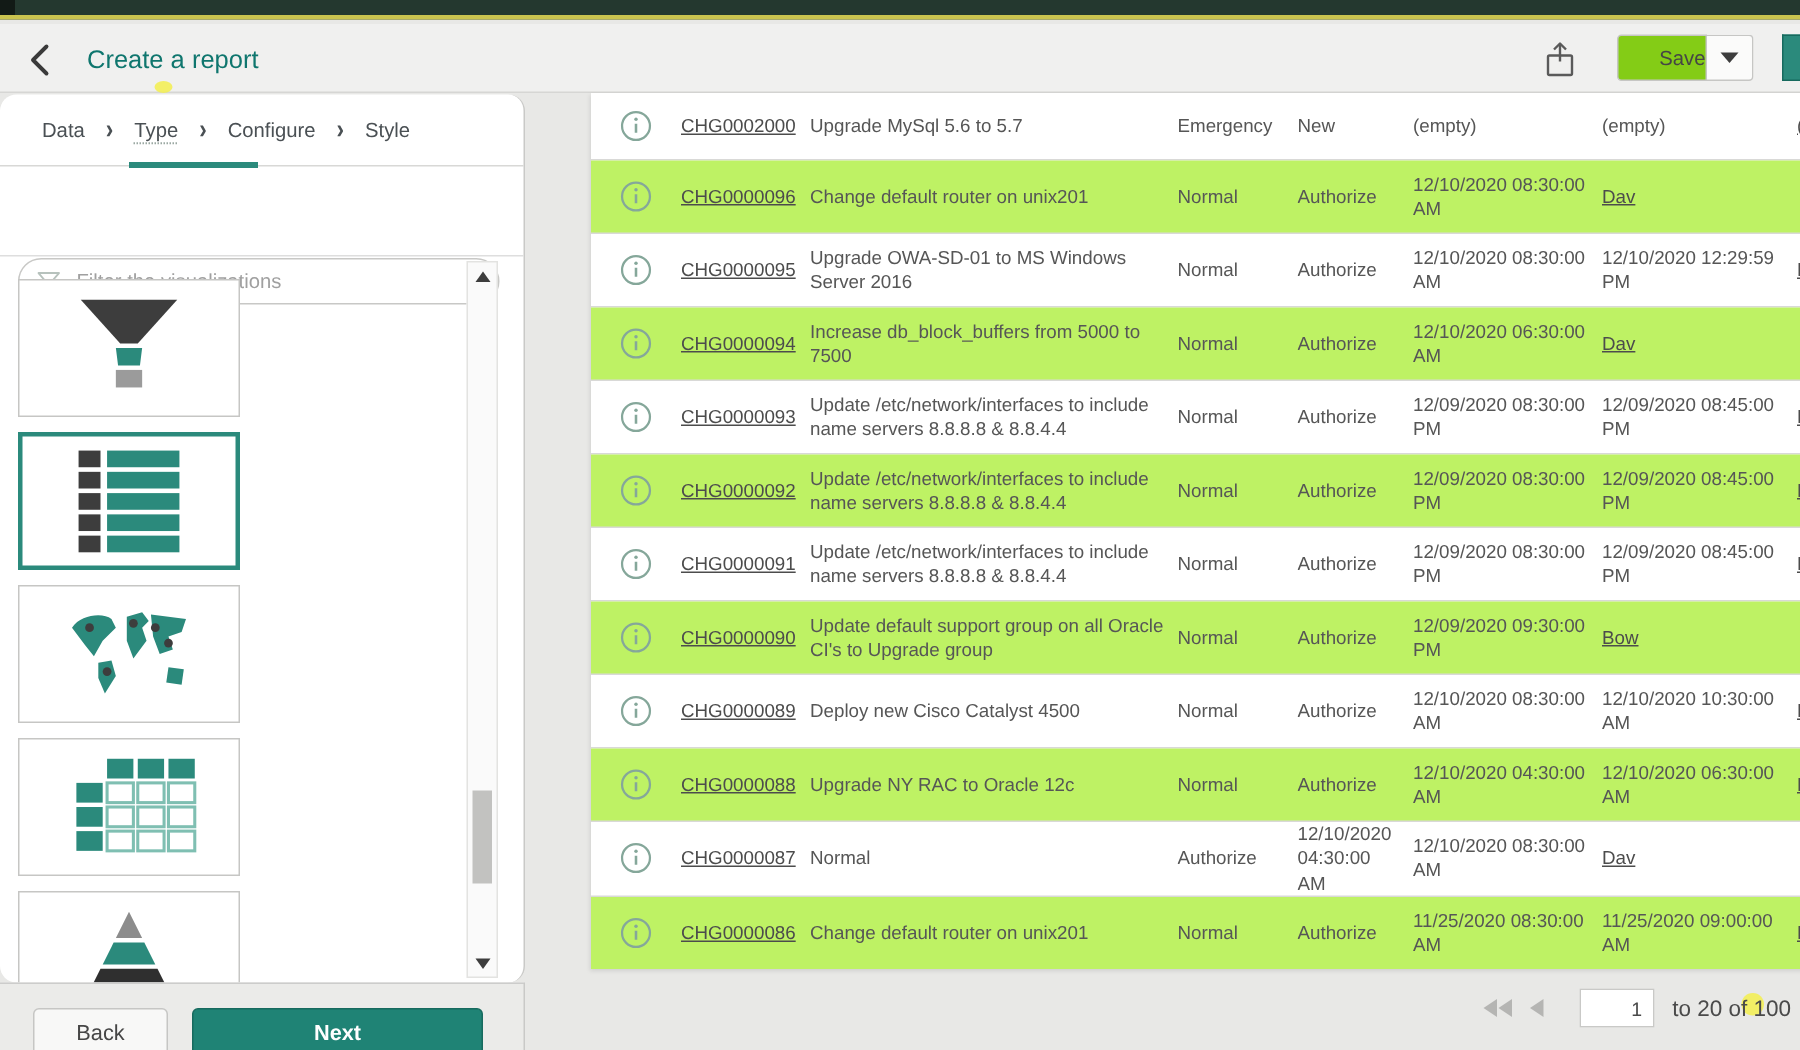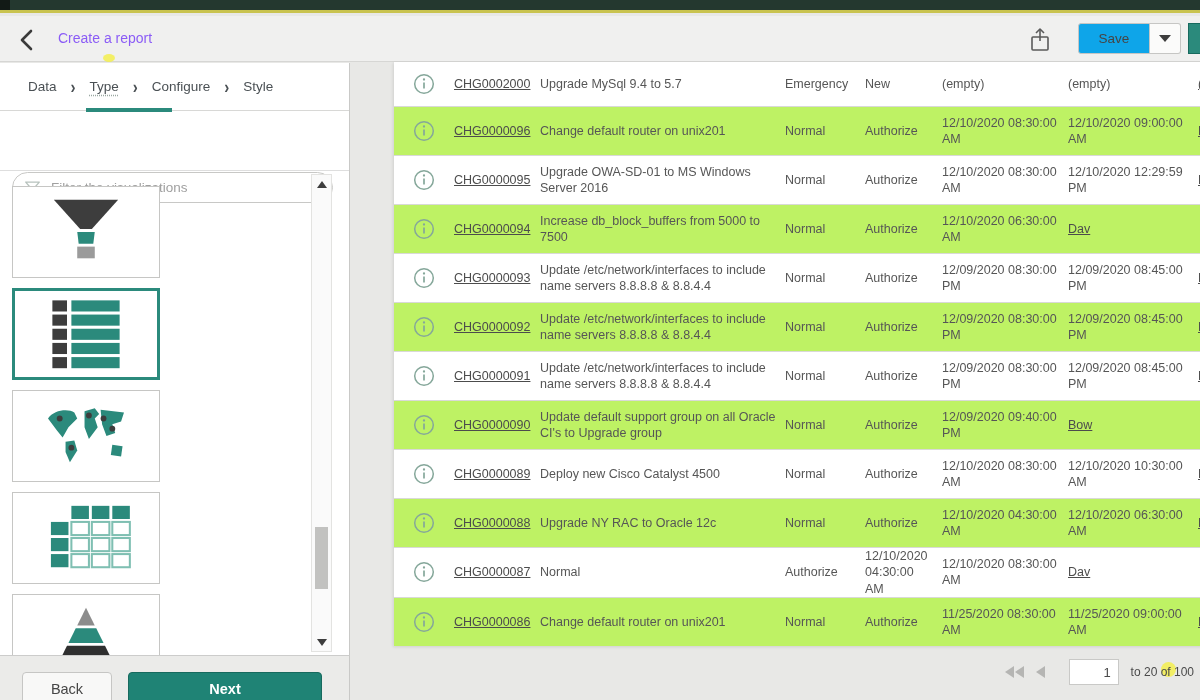--- a/index.html
+++ b/index.html
@@ -7,35 +7,35 @@
     font-family:"Liberation Sans", sans-serif; background:#e8e8e6; }
 
   
   #top-strip { position:absolute; top:0; left:0; width:1200px; height:13px;
     background:#24382f; border-bottom:3px solid #c9c34f; }
   #top-strip .corner { position:absolute; left:0; top:0; width:10px; height:10px; background:#121a16; }
 
   #header { position:absolute; top:16px; left:0; width:1200px; height:46px;
     background:#f0f0ef; border-bottom:1px solid #d6d6d4; }
   #back-btn { position:absolute; left:16px; top:12px; width:24px; height:24px; cursor:pointer; }
-  #page-title { position:absolute; left:58px; top:14px; font-size:14px; color:#8b5cf6; }
+  #page-title { position:absolute; left:58px; top:14px; font-size:17px; color:#0f766e; }
   #share-btn { position:absolute; left:1028px; top:11px; width:24px; height:26px; }
   #save-group { position:absolute; left:1078px; top:7px; height:31px; display:flex; }
-  #save-btn { width:72px; height:31px; background:#0ea5e9; border:1px solid #c6c6c4;
-    border-radius:3px 0 0 3px; font-size:13.5px; color:#454545; text-align:center; line-height:29px; cursor:pointer; }
+  #save-btn { width:60px; height:31px; background:#84cc16; border:1px solid #c6c6c4;
+    border-radius:3px 0 0 3px; font-size:13.5px; color:#454545; text-align:right; line-height:29px; cursor:pointer; }
   #save-caret-btn { width:31px; height:31px; background:#fbfbfa; border:1px solid #c6c6c4; border-left:none;
     border-radius:0 3px 3px 0; display:flex; align-items:center; justify-content:center; cursor:pointer; }
   .caret-down { width:0; height:0; border-left:6px solid transparent; border-right:6px solid transparent;
     border-top:7px solid #3d3d3d; }
   #partial-primary-btn { position:absolute; left:1188px; top:7px; width:12px; height:31px;
     background:#2b8a7c; border:1px solid #176a5e; border-right:none; }
 
   
   #panel { position:absolute; left:0; top:63px; width:350px; height:592px;
-    background:#ffffff; border-right:1px solid #c9c9c7; }
+    background:#ffffff; border-right:1px solid #c9c9c7;border-radius:11px; }
   #crumbs { position:relative; height:48px; border-bottom:1px solid #d8d8d6;
     display:flex; align-items:center; padding-left:28px; gap:14px; }
   .crumb { font-size:13.5px; color:#4a5054; cursor:pointer; }
   .crumb.active { text-decoration:underline dotted #9aa8a2; text-underline-offset:4px; }
   .crumb-sep { font-size:15px; color:#4a5054; font-weight:bold; transform:scaleY(1.2); }
   #active-bar { position:absolute; left:86px; bottom:-2px; width:86px; height:4px; background:#2b8a7c; }
 
   #filter-wrap { position:absolute; left:12px; top:69px; width:321px; height:31px;
     border:1px solid #c8c8c6; border-radius:16px; background:#fff; display:flex; align-items:center; padding-left:11px;margin-top:40px; }
   #filter-input { border:none; outline:none; flex:1; font-size:13.5px; color:#4a4a4a;
@@ -77,21 +77,21 @@
   .info-btn { width:22px; height:22px; cursor:pointer; display:block; }
 
   
   #pagination { position:absolute; right:6px; top:658px; height:28px; display:flex; align-items:center; gap:10px; }
   .pg-tri { width:0; height:0; border-top:6px solid transparent; border-bottom:6px solid transparent;
     border-right:9px solid #b5b5b3; cursor:pointer; }
   #pg-first { display:flex; gap:1px; margin-right:2px; }
   #pg-prev { margin-right:14px; }
   #page-input { width:50px; height:26px; border:1px solid #c9c9c7; background:#fff; text-align:right;
     padding-right:7px; font-size:13px; color:#4a4a4a; font-family:"Liberation Sans", sans-serif; margin-right:2px; }
-  #page-range { font-size:12px; color:#4a4a4a; position:relative; z-index:2; }
+  #page-range { font-size:15px; color:#4a4a4a; position:relative; z-index:2; }
 
   .click-dot { position:absolute; background:#f3ef4e; border-radius:50%; opacity:.85; z-index:1; }
   #dot-header { left:103px; top:54px; width:12px; height:8px; }
   #dot-pager { left:1161px; top:662px; width:15px; height:15px; }
 </style>
 </head>
 <body>
 
 <div id="top-strip">
     <div class="corner"></div>
@@ -227,41 +227,40 @@
 <div id="table-card">
     <div class="trow first">
     <div class="cell c-icon">
         <svg class="info-btn" viewBox="0 0 22 22">
       <circle cx="11" cy="11" r="9.3" fill="none" stroke="#85a79a" stroke-width="1.5"></circle>
       <line x1="11" y1="9.5" x2="11" y2="15.5" stroke="#85a79a" stroke-width="1.7"></line>
       <circle cx="11" cy="6.5" r="1.15" fill="#85a79a"></circle>
     </svg>
       </div>
     <span class="cell c-num link">CHG0002000</span>
-    <span class="cell c-desc">Upgrade MySql 9.4 to 5.7</span>
+    <span class="cell c-desc">Upgrade MySql 5.6 to 5.7</span>
     <span class="cell c-type">Emergency</span>
     <span class="cell c-state">New</span>
     <span class="cell c-start">(empty)</span>
     <span class="cell c-end">(empty)</span>
     <span class="cell c-assigned link">(em</span>
   </div>
     <div class="trow alt">
     <div class="cell c-icon">
         <svg class="info-btn" viewBox="0 0 22 22">
       <circle cx="11" cy="11" r="9.3" fill="none" stroke="#85a79a" stroke-width="1.5"></circle>
       <line x1="11" y1="9.5" x2="11" y2="15.5" stroke="#85a79a" stroke-width="1.7"></line>
       <circle cx="11" cy="6.5" r="1.15" fill="#85a79a"></circle>
     </svg>
       </div>
     <span class="cell c-num link">CHG0000096</span>
     <span class="cell c-desc">Change default router on unix201</span>
     <span class="cell c-type">Normal</span>
     <span class="cell c-state">Authorize</span>
     <span class="cell c-start">12/10/2020 08:30:00 AM</span>
-    <span class="cell c-end">12/10/2020 09:00:00 AM</span>
     <span class="cell c-assigned link">Dav</span>
   </div>
     <div class="trow">
     <div class="cell c-icon">
         <svg class="info-btn" viewBox="0 0 22 22">
       <circle cx="11" cy="11" r="9.3" fill="none" stroke="#85a79a" stroke-width="1.5"></circle>
       <line x1="11" y1="9.5" x2="11" y2="15.5" stroke="#85a79a" stroke-width="1.7"></line>
       <circle cx="11" cy="6.5" r="1.15" fill="#85a79a"></circle>
     </svg>
       </div>
@@ -341,21 +340,21 @@
         <svg class="info-btn" viewBox="0 0 22 22">
       <circle cx="11" cy="11" r="9.3" fill="none" stroke="#85a79a" stroke-width="1.5"></circle>
       <line x1="11" y1="9.5" x2="11" y2="15.5" stroke="#85a79a" stroke-width="1.7"></line>
       <circle cx="11" cy="6.5" r="1.15" fill="#85a79a"></circle>
     </svg>
       </div>
     <span class="cell c-num link">CHG0000090</span>
     <span class="cell c-desc">Update default support group on all Oracle CI's to Upgrade group</span>
     <span class="cell c-type">Normal</span>
     <span class="cell c-state">Authorize</span>
-    <span class="cell c-end">12/09/2020 09:40:00 PM</span>
+    <span class="cell c-start">12/09/2020 09:30:00 PM</span>
     <span class="cell c-assigned link">Bow</span>
   </div>
     <div class="trow">
     <div class="cell c-icon">
         <svg class="info-btn" viewBox="0 0 22 22">
       <circle cx="11" cy="11" r="9.3" fill="none" stroke="#85a79a" stroke-width="1.5"></circle>
       <line x1="11" y1="9.5" x2="11" y2="15.5" stroke="#85a79a" stroke-width="1.7"></line>
       <circle cx="11" cy="6.5" r="1.15" fill="#85a79a"></circle>
     </svg>
       </div>

